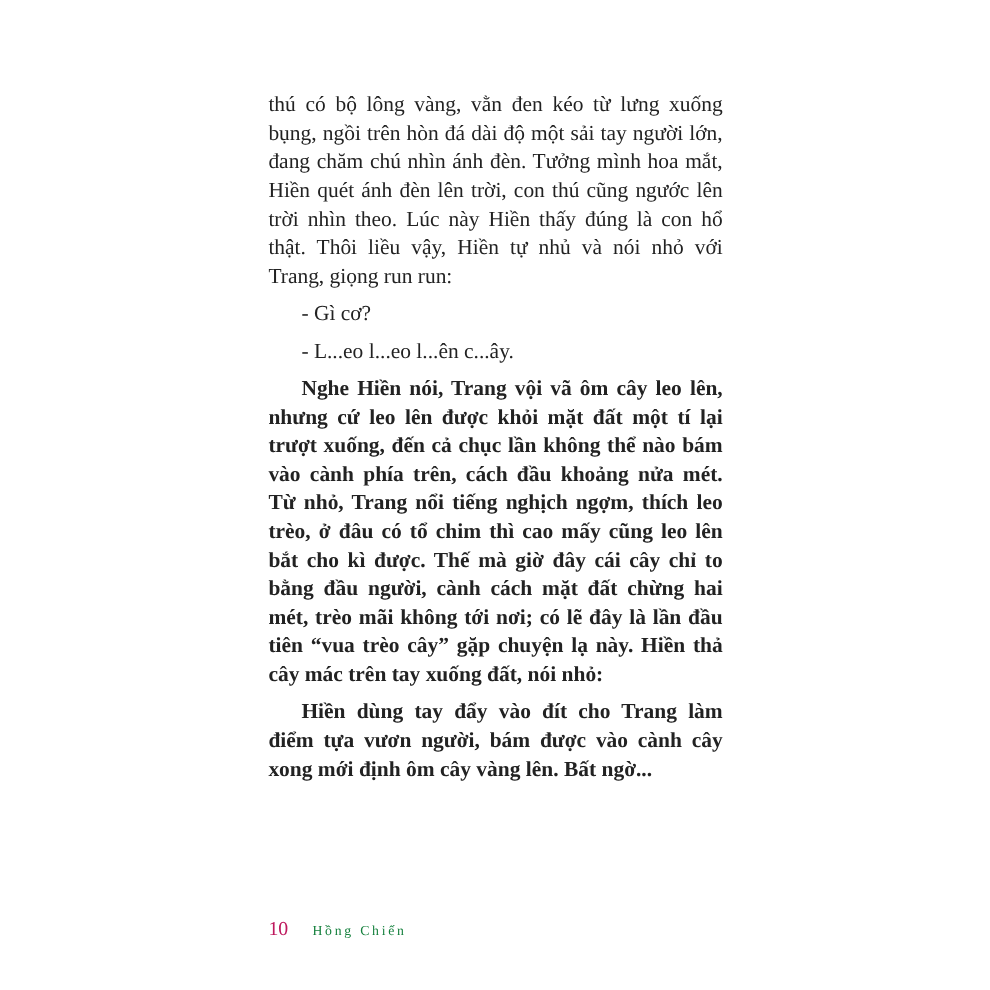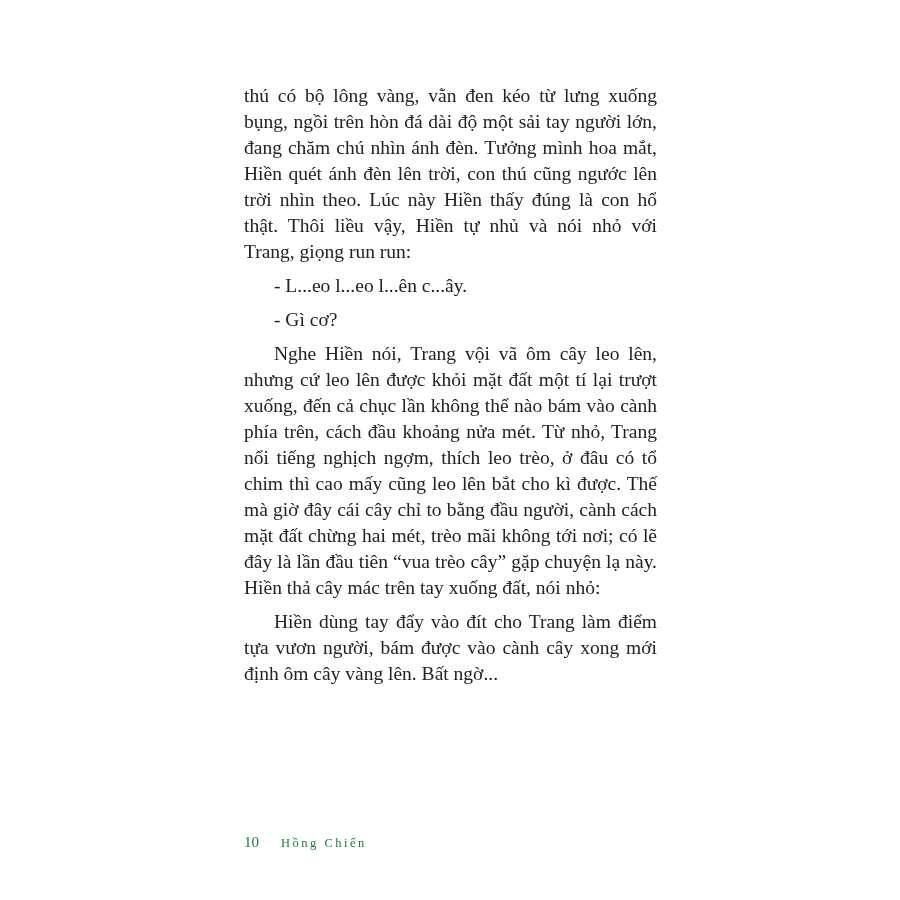--- a/index.html
+++ b/index.html
@@ -25,49 +25,49 @@
     line-height: 26px;
     text-align: justify;
   }
   .text-block p {
     margin: 0 0 8px 0;
   }
   .text-block p:last-child {
     margin-bottom: 0;
   }
   p.no-indent { text-indent: 0; }
-  p.indent   { text-indent: 30px; }
+  p.indent   { text-indent: 30px; font-weight: bold; }
   p.dialogue { text-indent: 30px; }
   .footer {
     position: absolute;
     left: 244px;
     top: 834px;
     display: flex;
     align-items: baseline;
   }
   .page-number {
-    font-size: 15px;
-    color: #15803d;
+    font-size: 18px;
+    color: #be185d;
   }
   .author {
     margin-left: 22px;
     font-size: 12.5px;
     letter-spacing: 2.5px;
     color: #15803d;
   }
 </style>
 </head>
 <body>
 
 <div class="page">
 
   <div class="text-block">
     <p class="no-indent">thú có bộ lông vàng, vằn đen kéo từ lưng xuống bụng, ngồi trên hòn đá dài độ một sải tay người lớn, đang chăm chú nhìn ánh đèn. Tưởng mình hoa mắt, Hiền quét ánh đèn lên trời, con thú cũng ngước lên trời nhìn theo. Lúc này Hiền thấy đúng là con hổ thật. Thôi liều vậy, Hiền tự nhủ và nói nhỏ với Trang, giọng run run:</p>
+    <p class="dialogue">- Gì cơ?</p>
     <p class="dialogue">- L...eo l...eo l...ên c...ây.</p>
-    <p class="dialogue">- Gì cơ?</p>
     <p class="indent">Nghe Hiền nói, Trang vội vã ôm cây leo lên, nhưng cứ leo lên được khỏi mặt đất một tí lại trượt xuống, đến cả chục lần không thể nào bám vào cành phía trên, cách đầu khoảng nửa mét. Từ nhỏ, Trang nổi tiếng nghịch ngợm, thích leo trèo, ở đâu có tổ chim thì cao mấy cũng leo lên bắt cho kì được. Thế mà giờ đây cái cây chỉ to bằng đầu người, cành cách mặt đất chừng hai mét, trèo mãi không tới nơi; có lẽ đây là lần đầu tiên “vua trèo cây” gặp chuyện lạ này. Hiền thả cây mác trên tay xuống đất, nói nhỏ:</p>
     <p class="indent">Hiền dùng tay đẩy vào đít cho Trang làm điểm tựa vươn người, bám được vào cành cây xong mới định ôm cây vàng lên. Bất ngờ...</p>
   </div>
 
   <div class="footer">
     <span class="page-number">10</span>
     <span class="author">Hồng Chiến</span>
   </div>
 
 </div>

